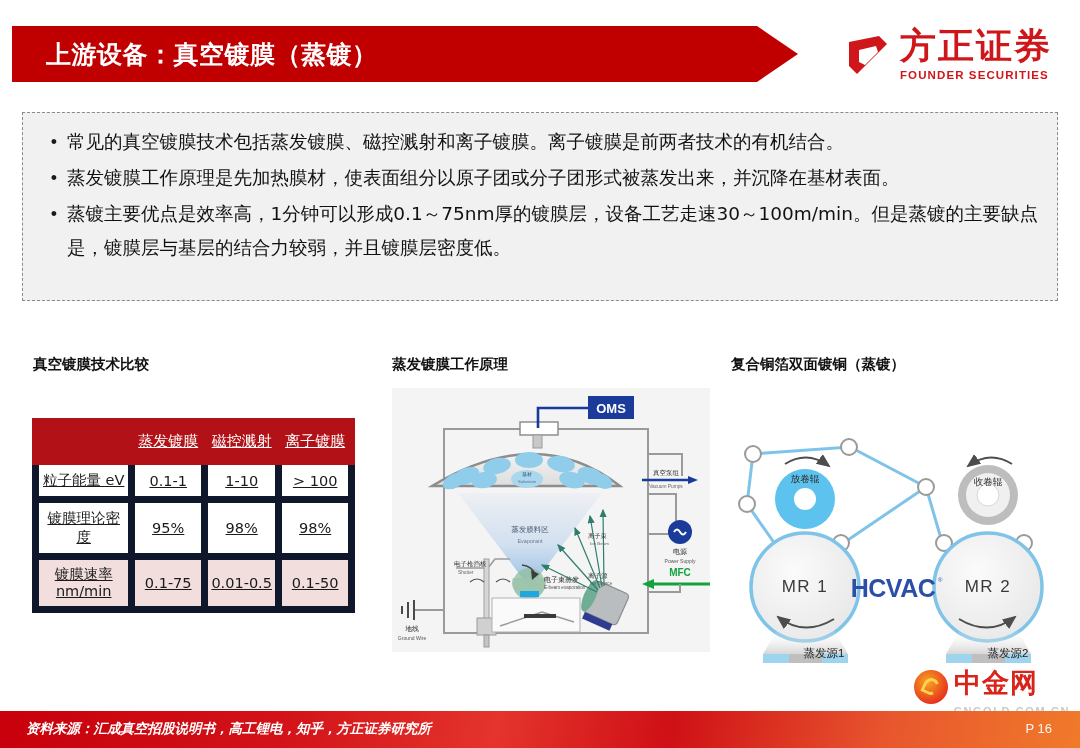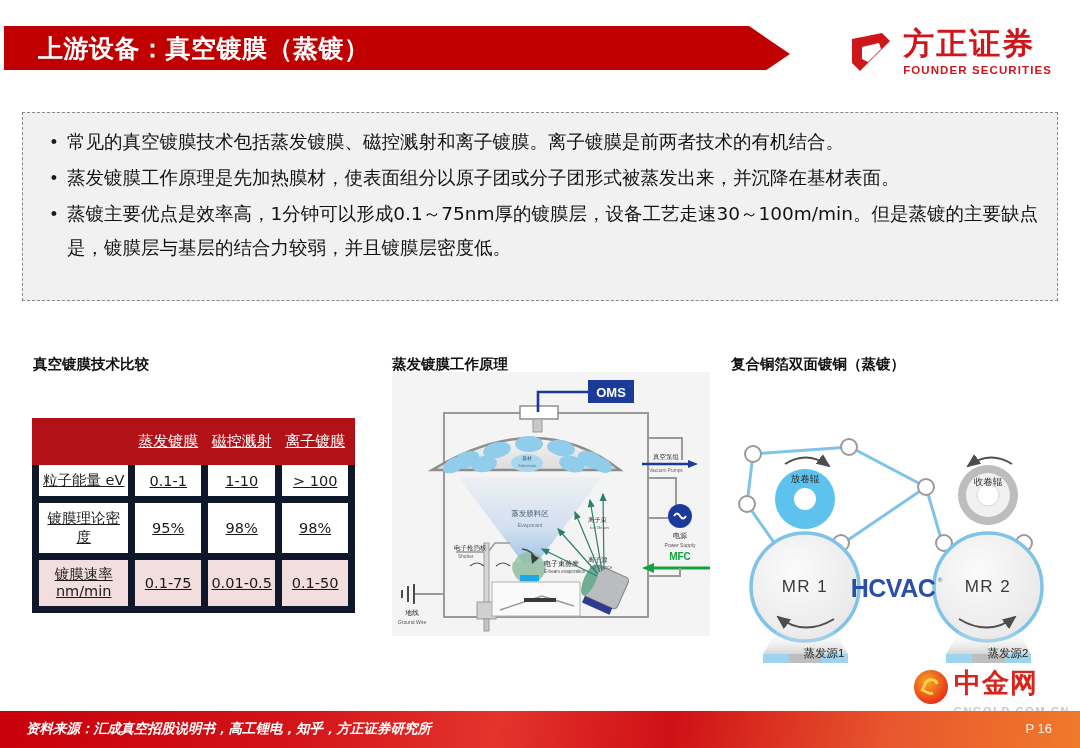--- a/index.html
+++ b/index.html
@@ -6,38 +6,38 @@
   html, body {
     width: 1080px; height: 748px;
     background: #ffffff;
     font-family: "Liberation Sans", "DejaVu Sans", sans-serif;
     overflow: hidden;
   }
   .page { position: relative; width: 1080px; height: 748px; background: #fff; }
 
   
   .hdr-banner {
-    position: absolute; left: 4px; top: 26px; width: 786px; height: 44px;
+    position: absolute; left: 12px; top: 26px; width: 786px; height: 56px;
     background: #C00000;
     clip-path: polygon(0 0, 745px 0, 786px 28px, 745px 56px, 0 56px);
     display: flex; align-items: center;
   }
   .hdr-title {
     color: #fff; font-size: 25px; font-weight: bold; letter-spacing: .5px;
     margin-left: 34px; white-space: nowrap;
   }
   .logo-wrap {
     position: absolute; right: 28px; top: 28px;
     display: flex; align-items: center; gap: 10px;
   }
   .logo-mark {
     width: 44px; height: 44px; position: relative;
   }
   .logo-text-zh {
-    font-size: 31px; font-weight: bold; color: #CE161B; letter-spacing: 2px;
+    font-size: 36px; font-weight: bold; color: #CE161B; letter-spacing: 2px;
     line-height: 1;
   }
   .logo-text-en {
     font-size: 11.5px; font-weight: bold; color: #CE161B; letter-spacing: 1.1px;
     margin-top: 5px;
   }
 
   
   .content-box {
     position: absolute; left: 22px; top: 112px; width: 1036px; height: 189px;
@@ -77,21 +77,21 @@
   table.cmp col.c0 { width: 30.5%; }
   table.cmp col.c1 { width: 23%; }
   table.cmp col.c2 { width: 23.5%; }
   table.cmp col.c3 { width: 23%; }
   table.cmp tr.shade td { background: #F3DEDE; }
   table.cmp tr.plain td { background: #FFFFFF; margin-left: 41px; }
   .twoline { line-height: 1.18; }
 
   
   .diag-mid {
-    position: absolute; left: 392px; top: 372px; width: 318px; height: 264px;
+    position: absolute; left: 392px; top: 388px; width: 318px; height: 264px;
     background: #F4F4F4; overflow: hidden;
   }
   .diag-right {
     position: absolute; left: 730px; top: 392px; width: 330px; height: 272px;
     background: #ffffff; overflow: hidden;
   }
 
   
   .footer-bar {
     position: absolute; left: 0; bottom: 0; width: 1080px; height: 37px;

